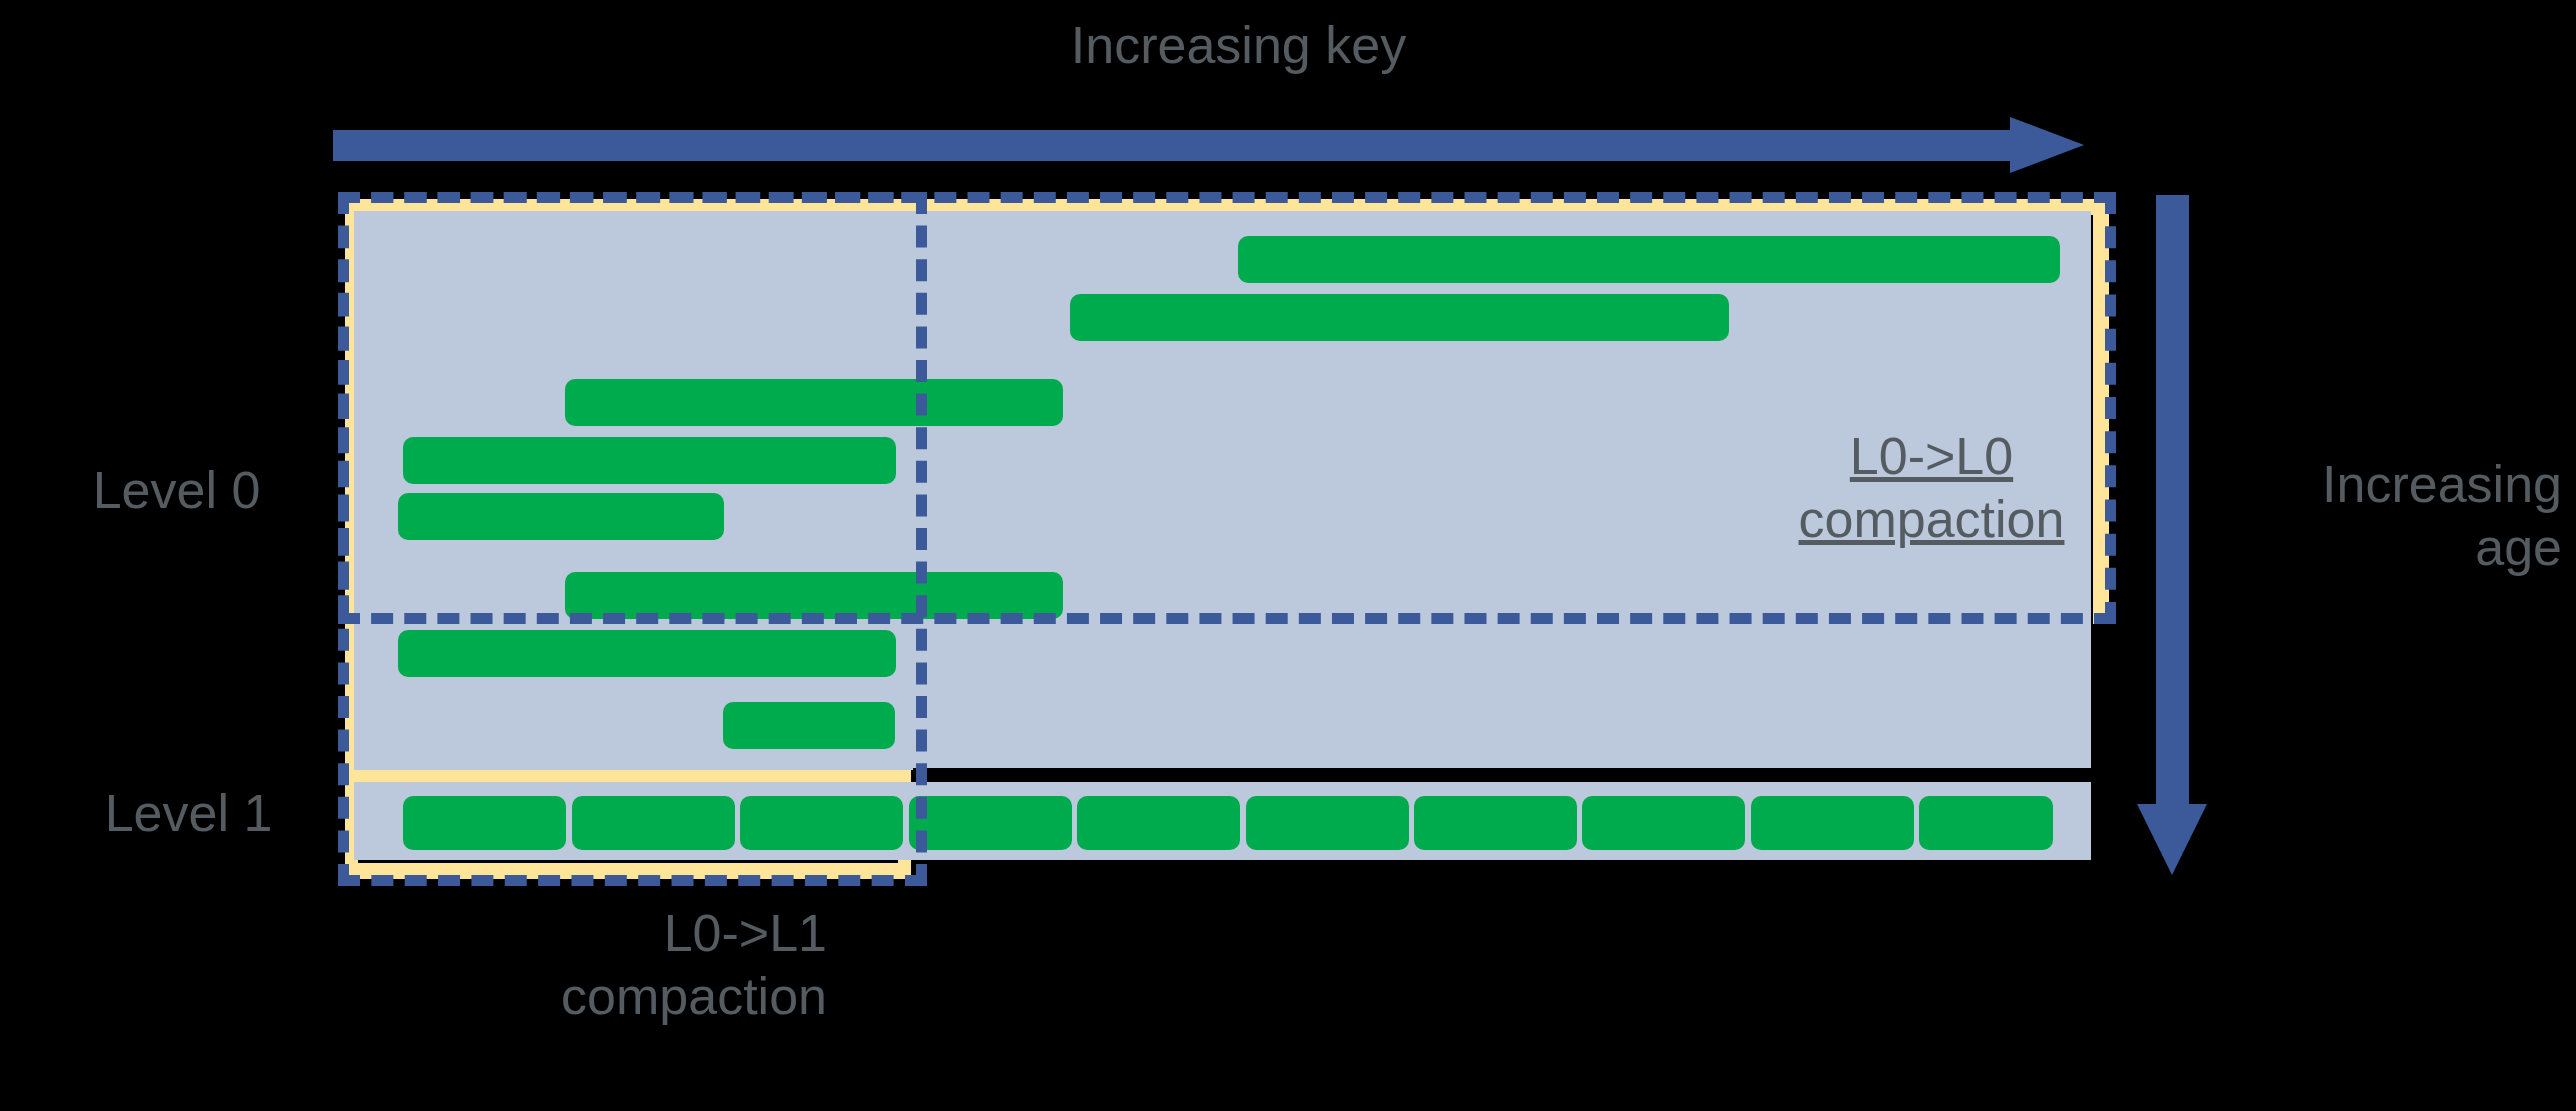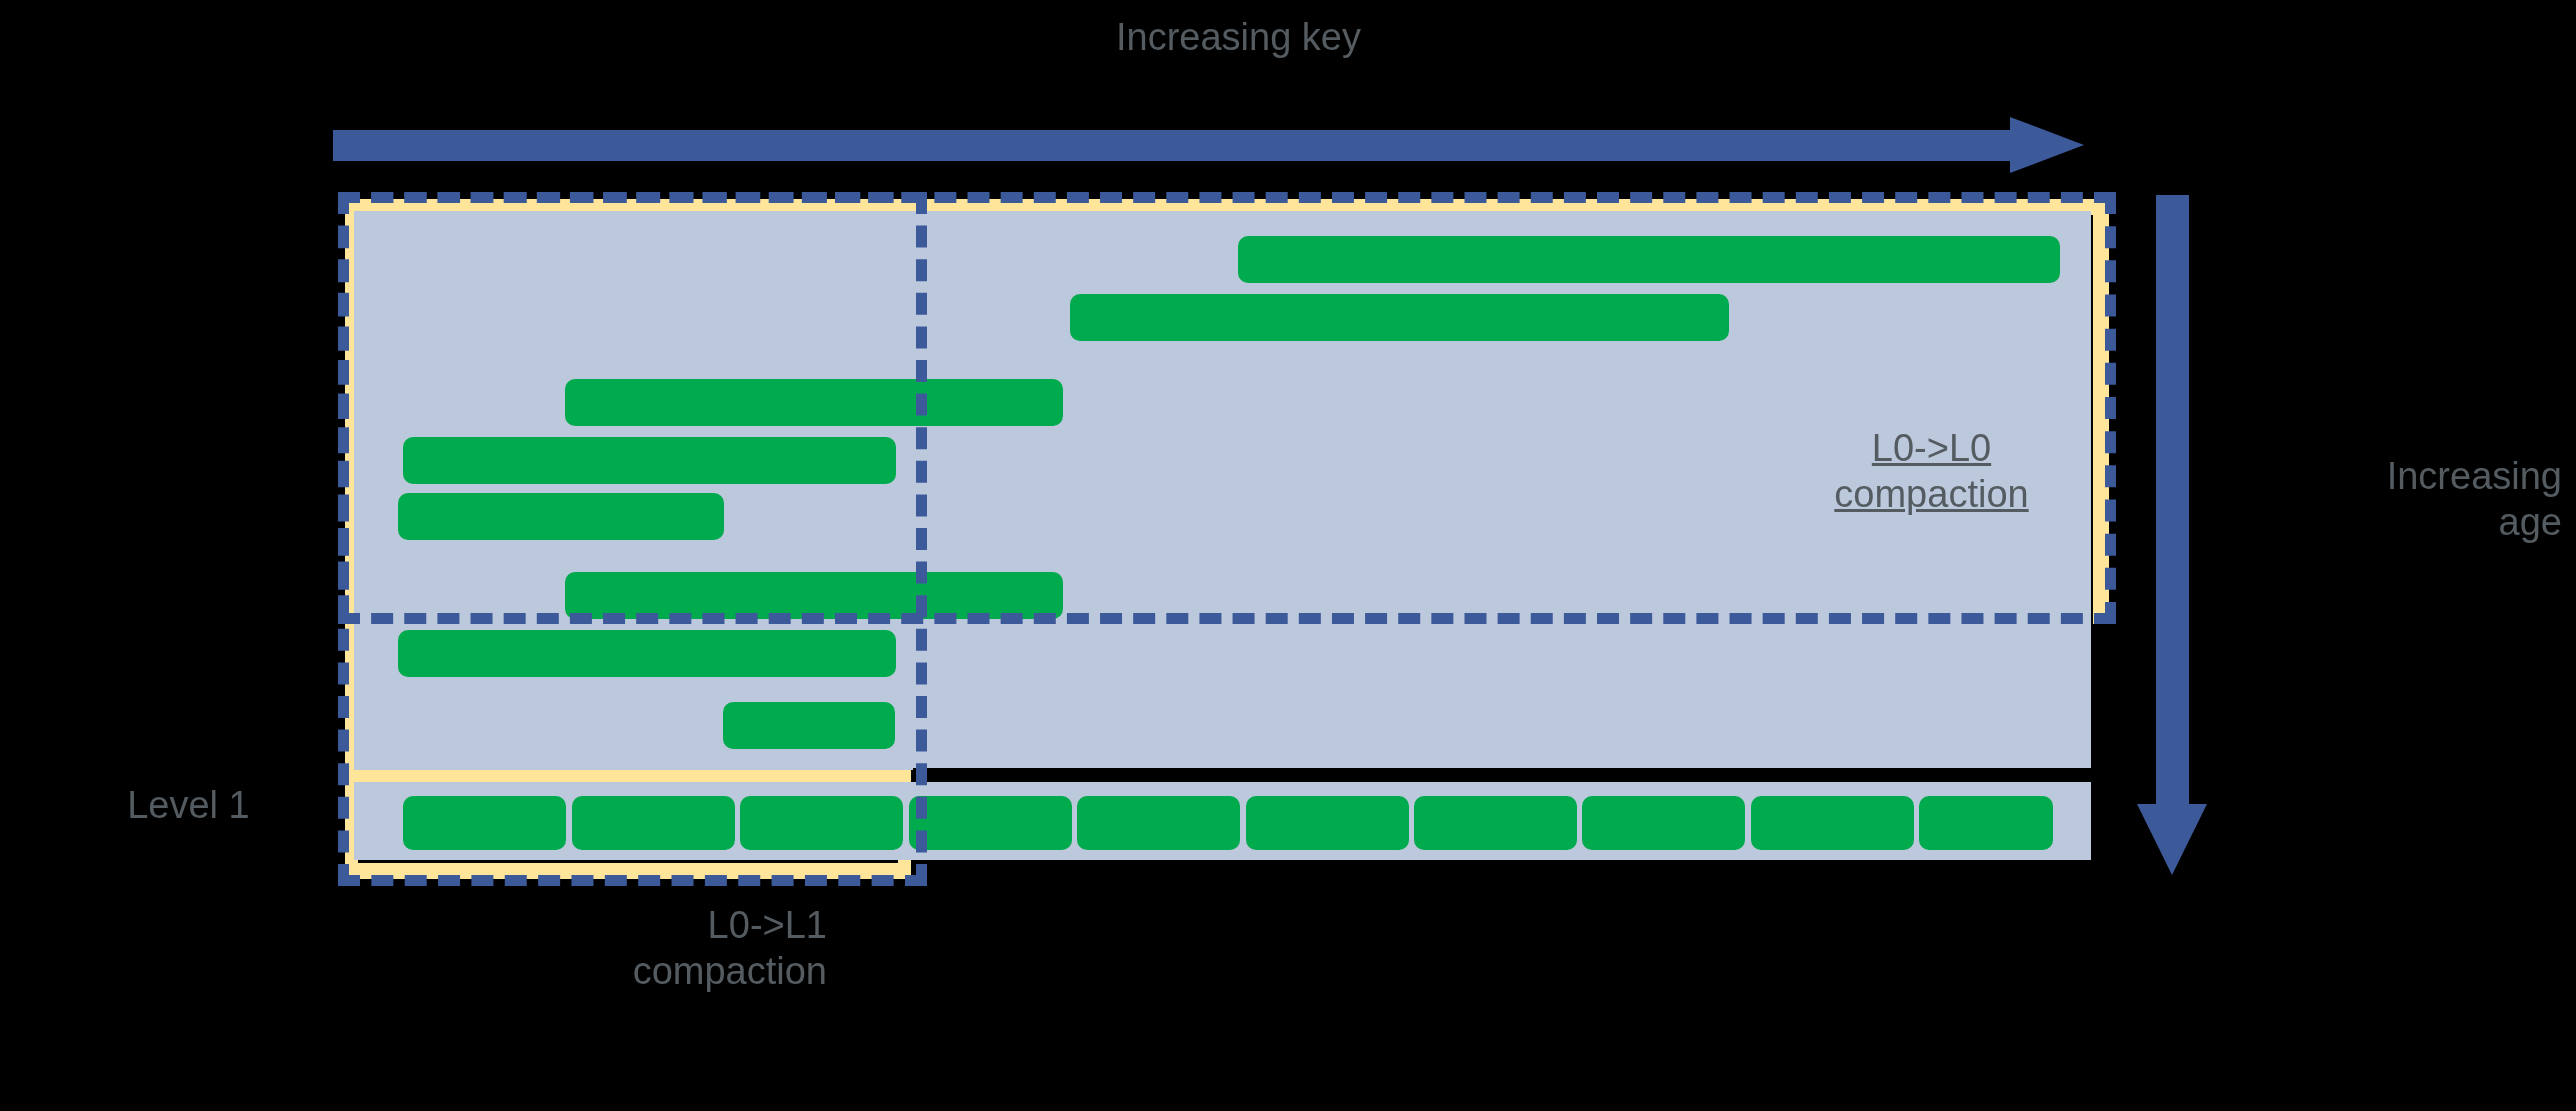--- a/index.html
+++ b/index.html
@@ -6,21 +6,21 @@
   #root{
     position:relative;
     width:2576px;height:1111px;
     background:#000000;
     font-family:"Liberation Sans", sans-serif;
     overflow:hidden;
   }
   .lbl{
     position:absolute;
     color:#545c61;
-    font-size:38px;
+    font-size:52px;
     line-height:1.22;
     white-space:pre-line;
     text-align:center;
   }
   
   #key-arrow{position:absolute;left:333px;top:117px;width:1769px;height:57px;}
   #key-arrow .shaft{position:absolute;left:0;top:12.7px;width:1691px;height:31px;background:#3c5a9a;}
   #key-arrow .head{
     position:absolute;left:1677px;top:0;width:0;height:0;
     border-top:28px solid transparent;border-bottom:28px solid transparent;
@@ -120,20 +120,21 @@
       <div class="bar" style="left: 1246px; top: 796px; width: 163px; height: 54px; background: rgb(0, 171, 78);"></div>
       <div class="bar" style="left: 1414px; top: 796px; width: 163px; height: 54px; background: rgb(0, 171, 78);"></div>
       <div class="bar" style="left: 1582px; top: 796px; width: 163px; height: 54px; background: rgb(0, 171, 78);"></div>
       <div class="bar" style="left: 1751px; top: 796px; width: 163px; height: 54px; background: rgb(0, 171, 78);"></div>
       <div class="bar" style="left: 1919px; top: 796px; width: 134px; height: 54px; background: rgb(0, 171, 78);"></div>
     </div>
 
   <div class="dash" id="dash-l0"></div>
   <div class="dash" id="dash-l1"></div>
 
+  <div class="lbl" id="lbl-level0">Level 0</div>
   <div class="lbl" id="lbl-level1">Level 1</div>
 
   <div class="lbl" id="lbl-l0l0">L0-&gt;L0
 compaction</div>
   <div class="lbl" id="lbl-l0l1">L0-&gt;L1
 compaction</div>
 
 </div>
 
 

